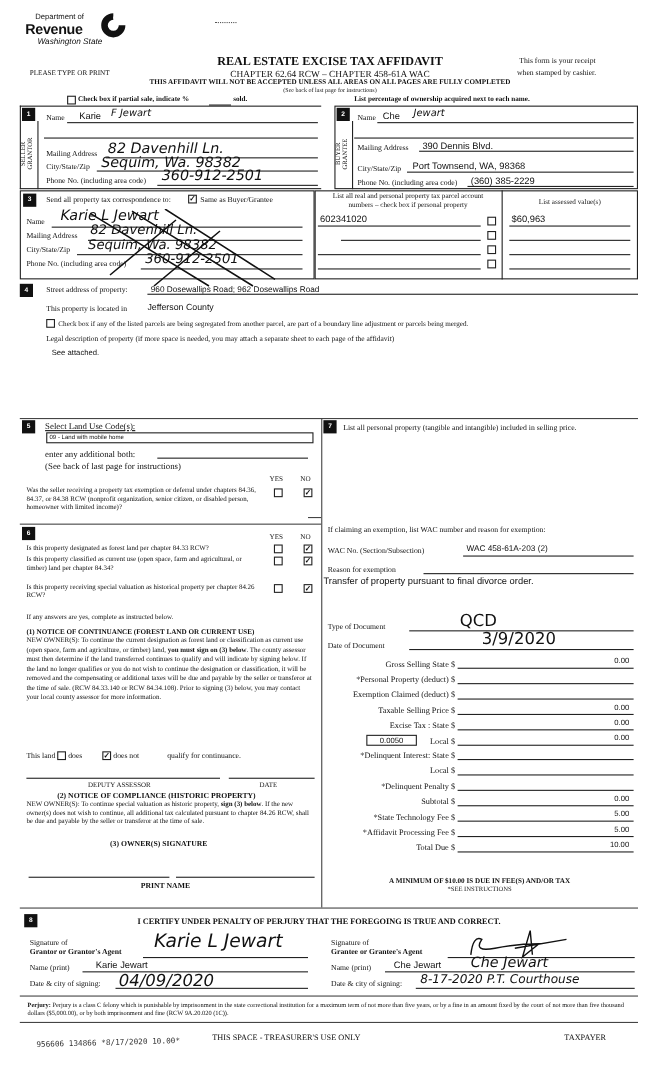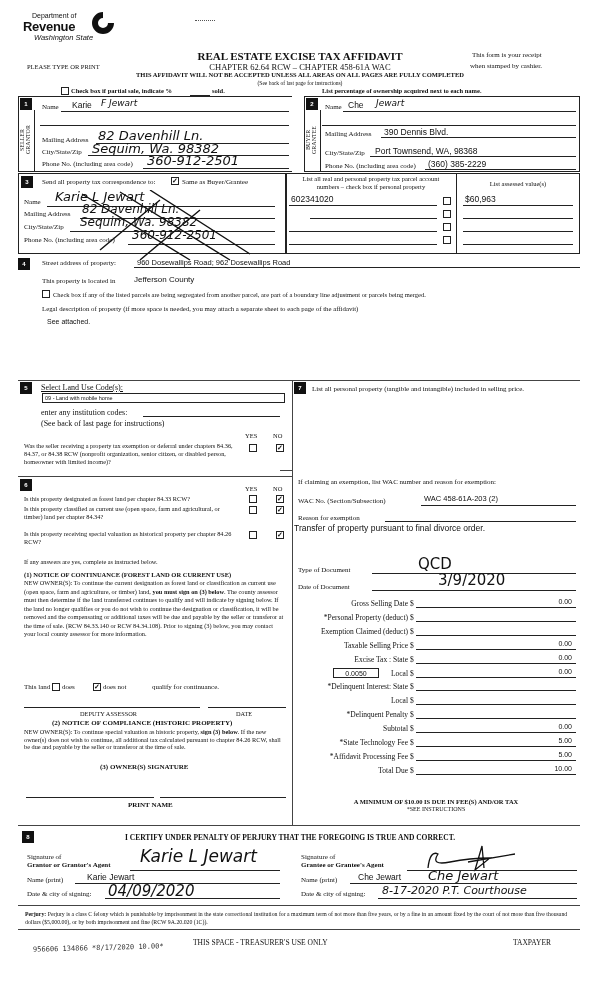--- a/index.html
+++ b/index.html
@@ -154,21 +154,21 @@
 <div class="fieldlbl" style="left:53px;top:291px;font-size:6.5px;">Check box if any of the listed parcels are being segregated from another parcel, are part of a boundary line adjustment or parcels being merged.</div>
 <div class="fieldlbl" style="left:42px;top:305px;font-size:6.8px;">Legal description of property (if more space is needed, you may attach a separate sheet to each page of the affidavit)</div>
 <div class="fieldval" style="left:47px;top:318px;font-size:7px;">See attached.</div>
 
 <div class="abs" style="left:18px;top:380px;width:562px;border-top:1px solid #444;"></div>
 <div class="abs" style="left:292px;top:380px;height:445px;border-left:1px solid #444;"></div>
 
 <div class="badge" style="left:20px;top:382px;">5</div>
 <div class="abs" style="left:41px;top:383px;font-size:8px;text-decoration:underline;">Select Land Use Code(s):</div>
 <div class="abs box sans" style="left:42px;top:393px;width:243px;height:10px;font-size:5.5px;padding-left:2px;line-height:8px;">09 - Land with mobile home</div>
-<div class="abs" style="left:41px;top:408px;font-size:8px;">enter any institution codes:</div>
+<div class="abs" style="left:41px;top:408px;font-size:8px;">enter any additional both:</div>
 <div class="rule" style="left:143px;top:416px;width:137px;"></div>
 <div class="abs" style="left:41px;top:419px;font-size:8px;">(See back of last page for instructions)</div>
 <div class="abs" style="left:245px;top:432px;font-size:6.5px;">YES</div>
 <div class="abs" style="left:273px;top:432px;font-size:6.5px;">NO</div>
 <div class="para" style="left:24px;top:442px;width:215px;font-size:6.3px;line-height:8px;">Was the seller receiving a property tax exemption or deferral under chapters 84.36, 84.37, or 84.38 RCW (nonprofit organization, senior citizen, or disabled person, homeowner with limited income)?</div>
 <div class="cb" style="left:249px;top:444px;"></div>
 <div class="cb checked" style="left:276px;top:444px;"></div>
 
 <div class="abs" style="left:18px;top:476px;width:274px;border-top:1px solid #444;"></div>
 <div class="badge" style="left:20px;top:479px;">6</div>
@@ -232,21 +232,21 @@
 
 <div class="para" style="left:298px;top:566px;font-size:7px;">Type of Document</div>
 <div class="hw" style="left:418px;top:555px;font-size:15px;font-style:normal;">QCD</div>
 <div class="rule" style="left:372px;top:573px;width:204px;"></div>
 <div class="para" style="left:298px;top:583px;font-size:7px;">Date of Document</div>
 <div class="hw" style="left:438px;top:571px;font-size:15px;font-style:normal;">3/9/2020</div>
 <div class="rule" style="left:372px;top:590px;width:204px;"></div>
 
 <div id="fees">
     <div>
-      <div class="fee-lbl" style="top: 599px;">Gross Selling Date</div>
+      <div class="fee-lbl" style="top: 599px;">Gross Selling State</div>
       <div class="fee-dollar" style="top: 599px;">$</div>
       <div class="fee-line" style="top: 607px;"></div>
       <div class="fee-val" style="top: 598px;">0.00</div>
     </div>
     <div>
       <div class="fee-lbl" style="top: 612.9px;">*Personal Property (deduct)</div>
       <div class="fee-dollar" style="top: 612.9px;">$</div>
       <div class="fee-line" style="top: 620.9px;"></div>
       <div class="fee-val" style="top: 611.9px;"></div>
     </div>

